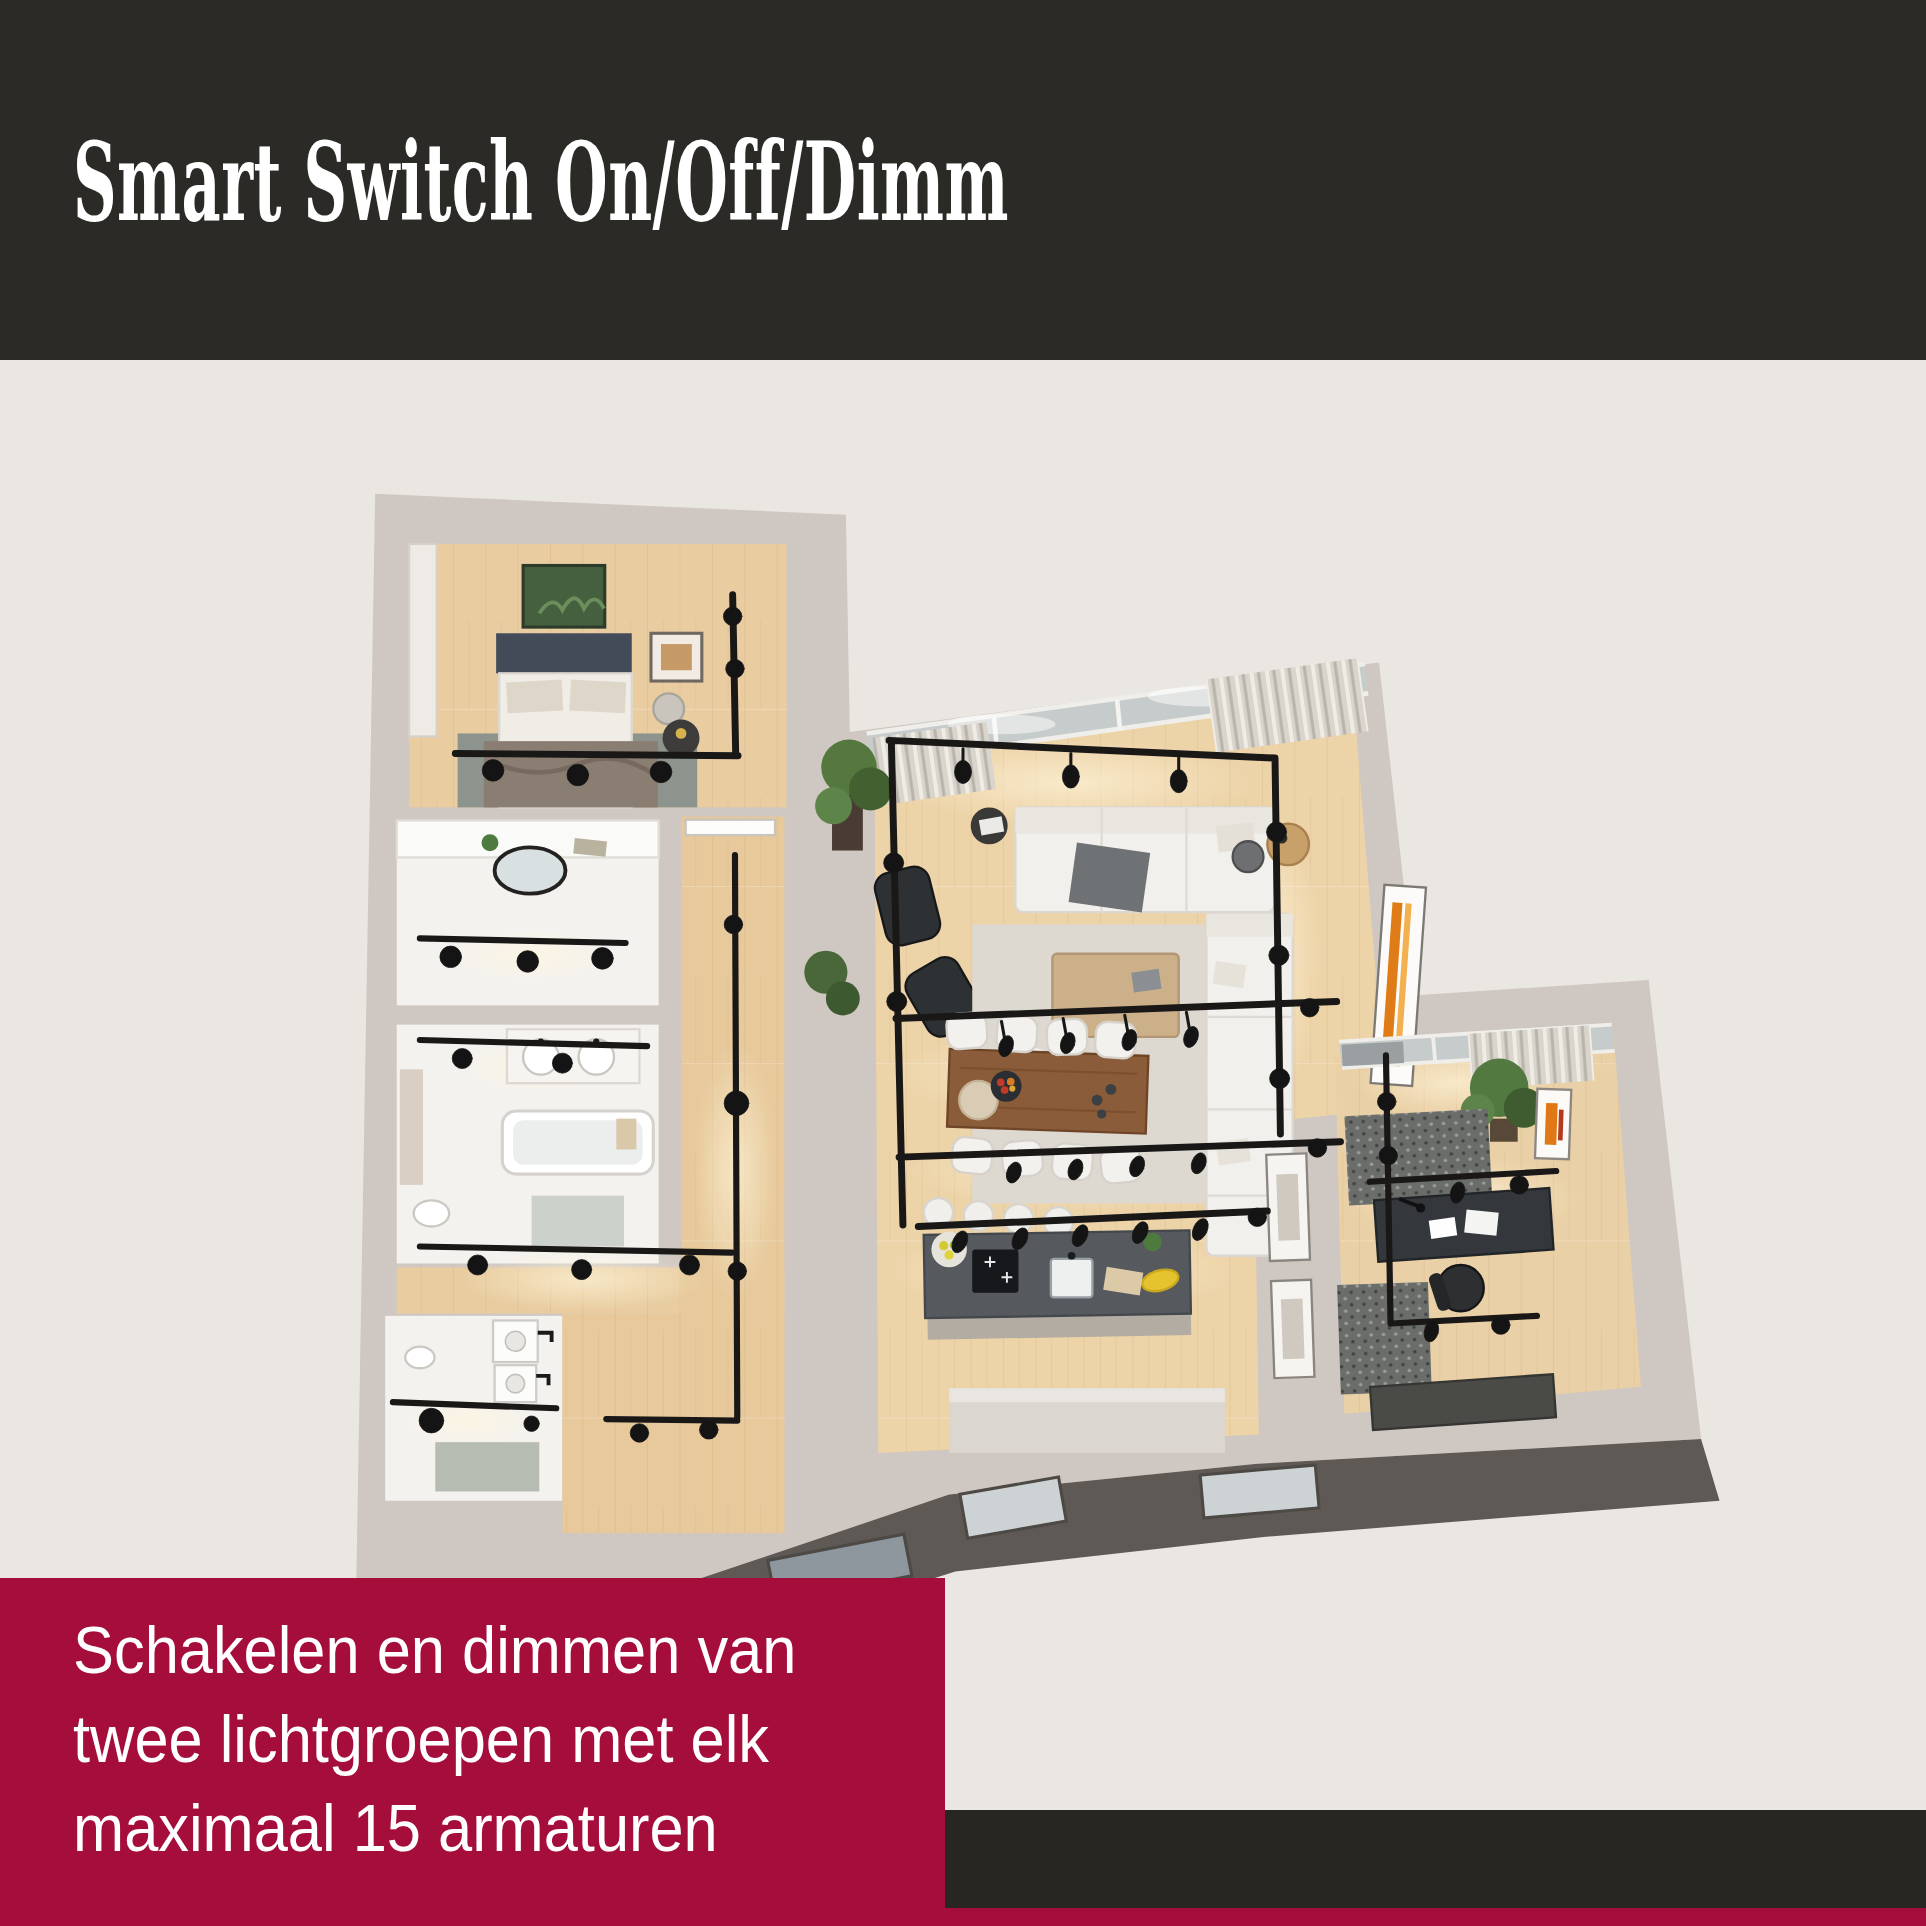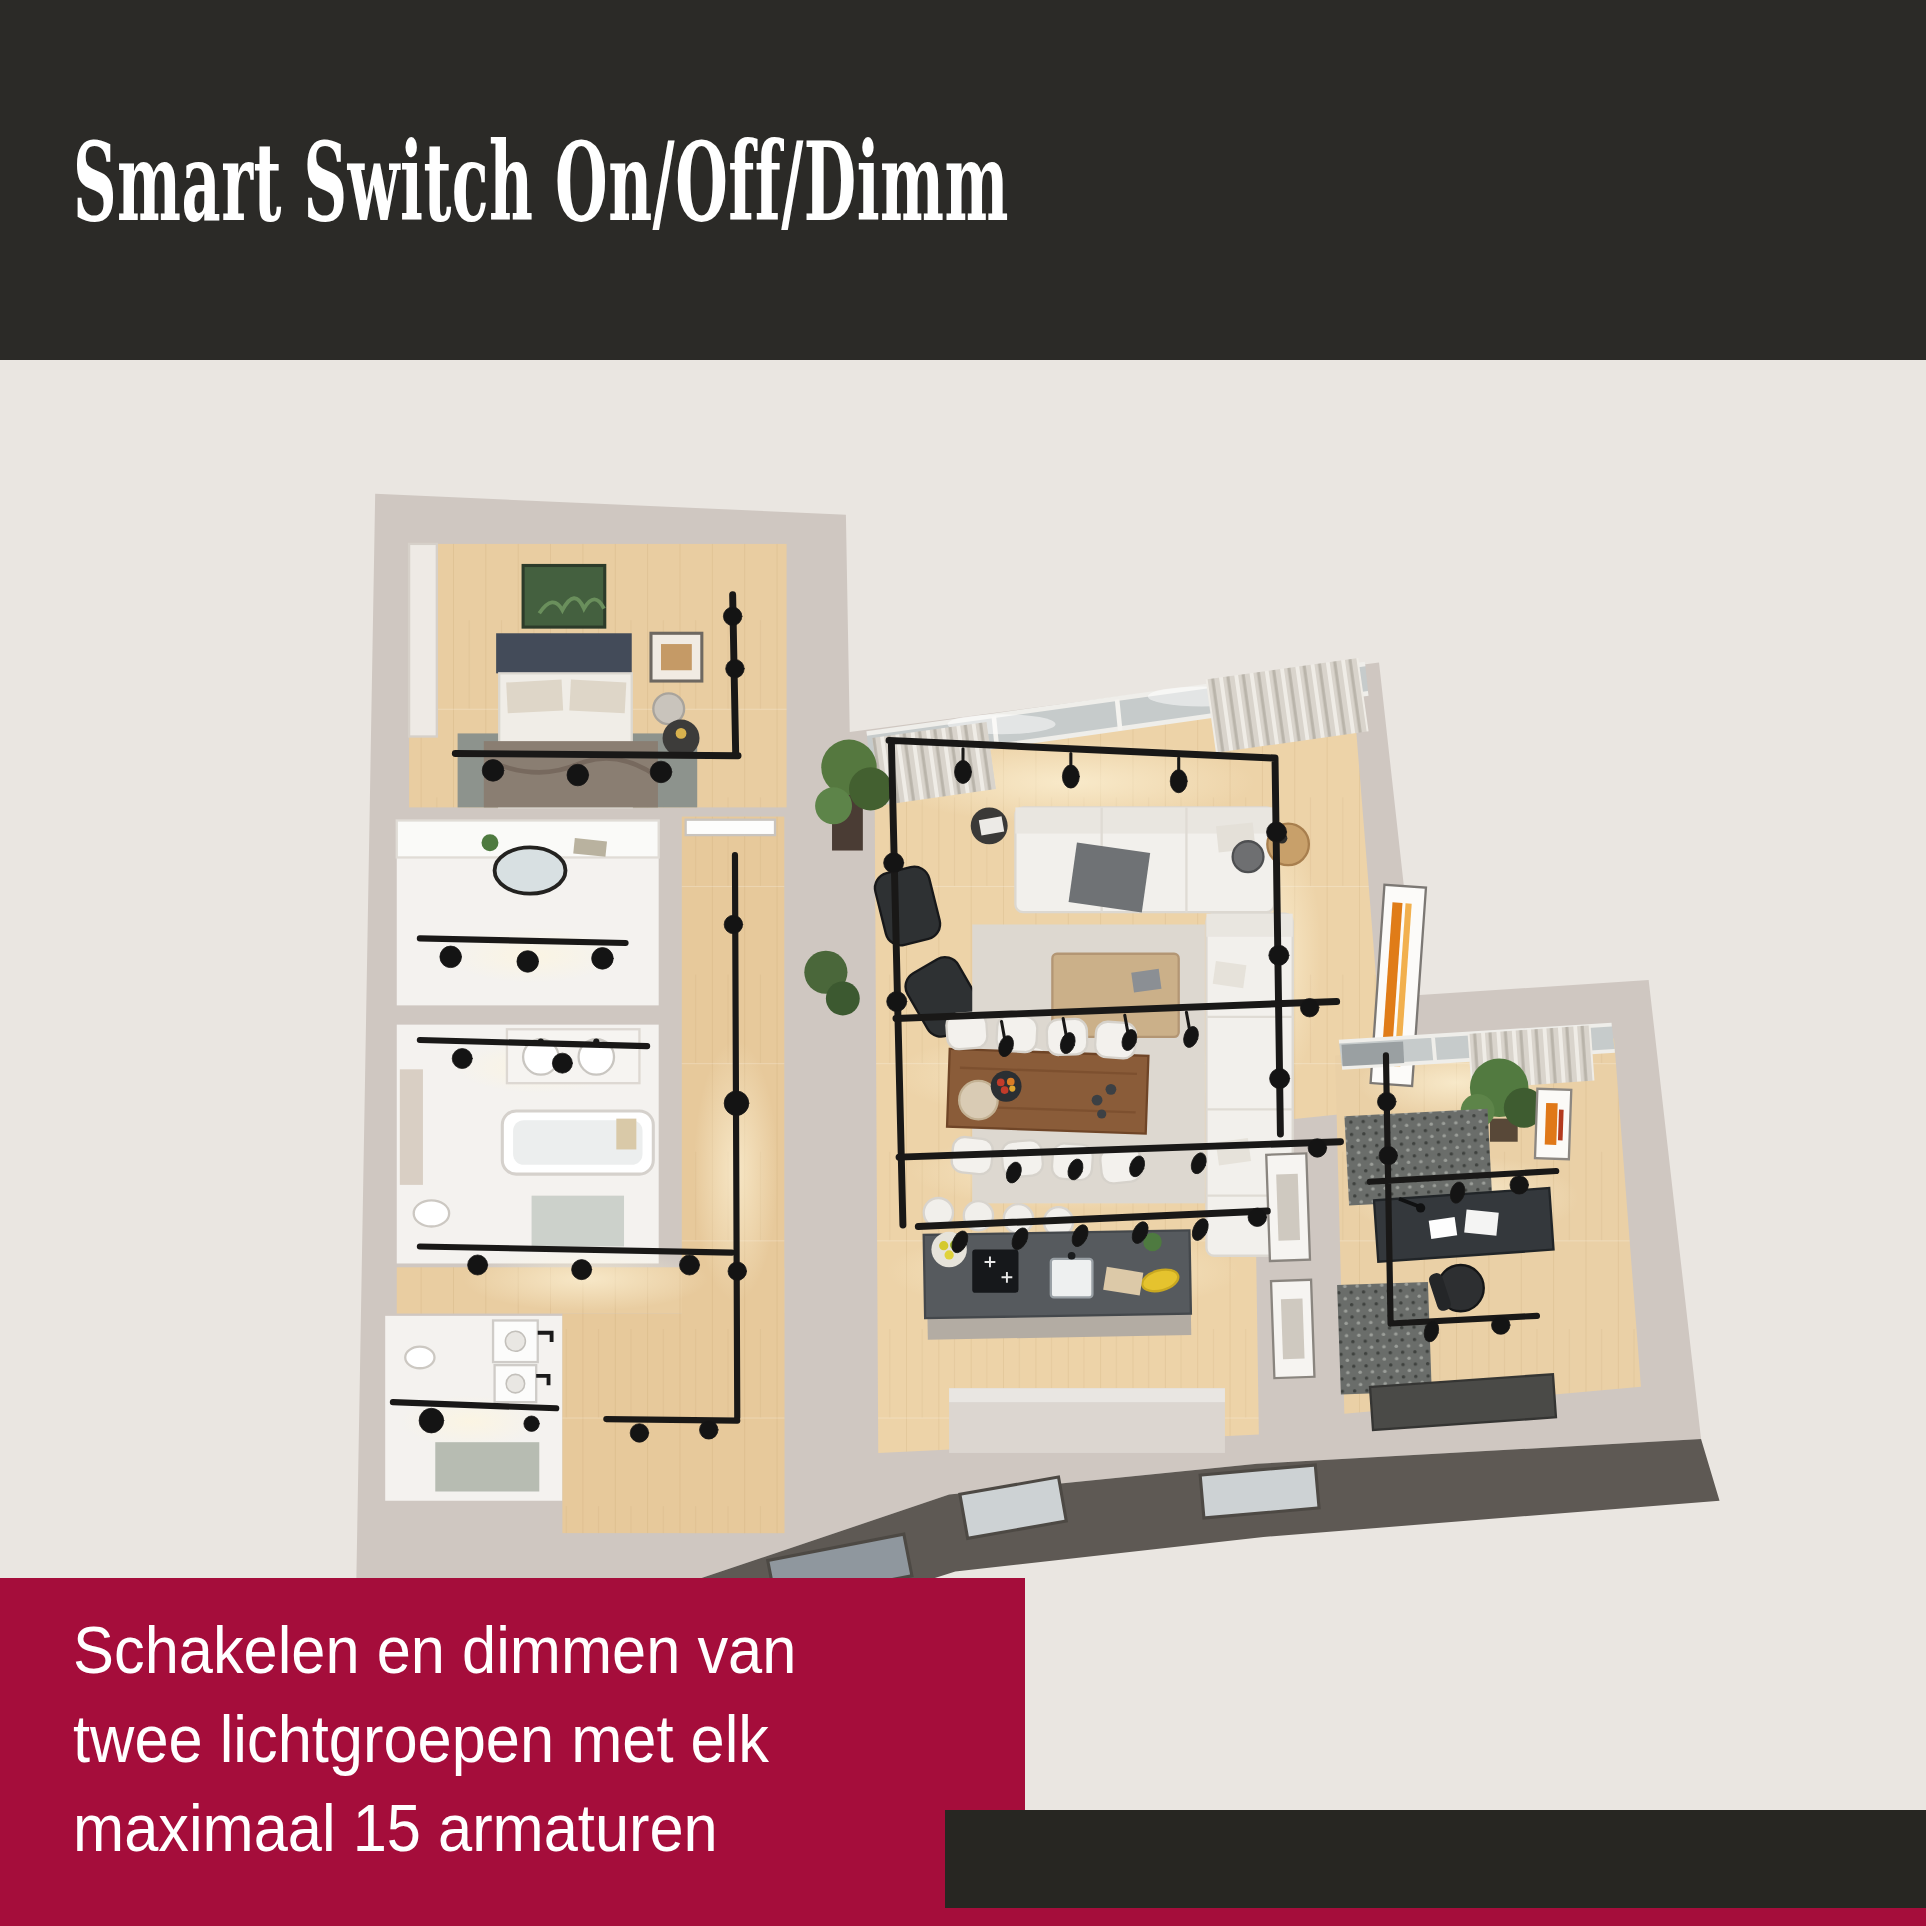--- a/index.html
+++ b/index.html
@@ -4,21 +4,21 @@
 <style>
   html,body{margin:0;padding:0;background:#ccc;}
   .stage{position:relative;width:1926px;height:1926px;overflow:hidden;
          background:var(--c-body_bg,#eae6e1);font-family:"Liberation Sans",sans-serif;padding-left:16px;}
   .header-band{position:absolute;left:0;top:0;width:1926px;height:360px;
                background:var(--c-header_bg,#2b2a27);}
   .page-title{position:absolute;left:73px;top:123px;margin:0;color:var(--c-text_light,#fff);
               font-family:"DejaVu Serif",serif;font-weight:700;font-size:108px;line-height:1.1;
               white-space:nowrap;transform:scaleX(0.56);transform-origin:left top;letter-spacing:0.8px;}
   .plan-svg{position:absolute;left:0;top:0;width:1926px;height:1926px;}
-  .caption-box{position:absolute;left:0;top:1578px;width:1025px;height:348px;
+  .caption-box{position:absolute;left:0;top:1578px;width:945px;height:348px;
                background:var(--c-banner_bg,#a50d3b);}
   .caption-text{position:absolute;left:73px;top:28px;color:var(--c-text_light,#fff);
                 font-size:66px;line-height:89px;white-space:nowrap;
                 transform:scaleX(0.93);transform-origin:left top;}
   .footer-band{position:absolute;left:945px;top:1810px;width:982px;height:98px;
                background:var(--c-footer_bg,#272622);}
   .footer-strip{position:absolute;left:0;top:1908px;width:1926px;height:18.5px;
                 background:var(--c-banner_bg,#a50d3b);}
 </style>
 </head>

